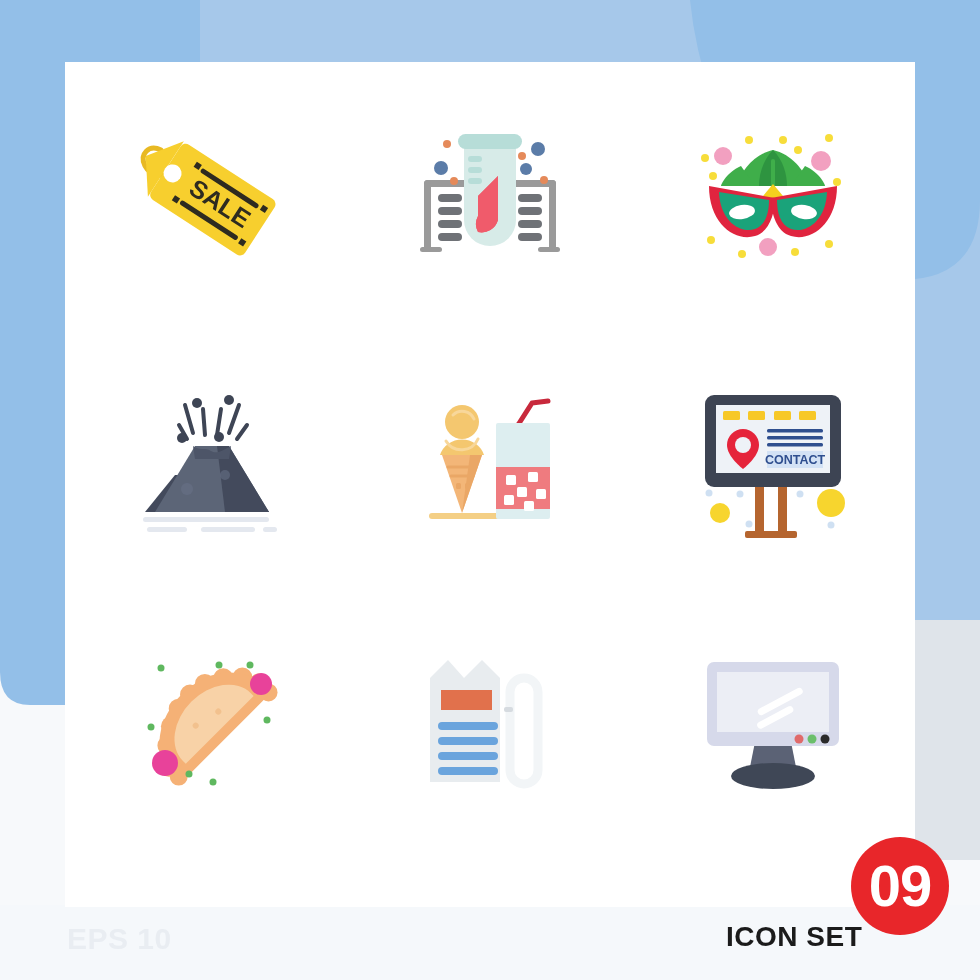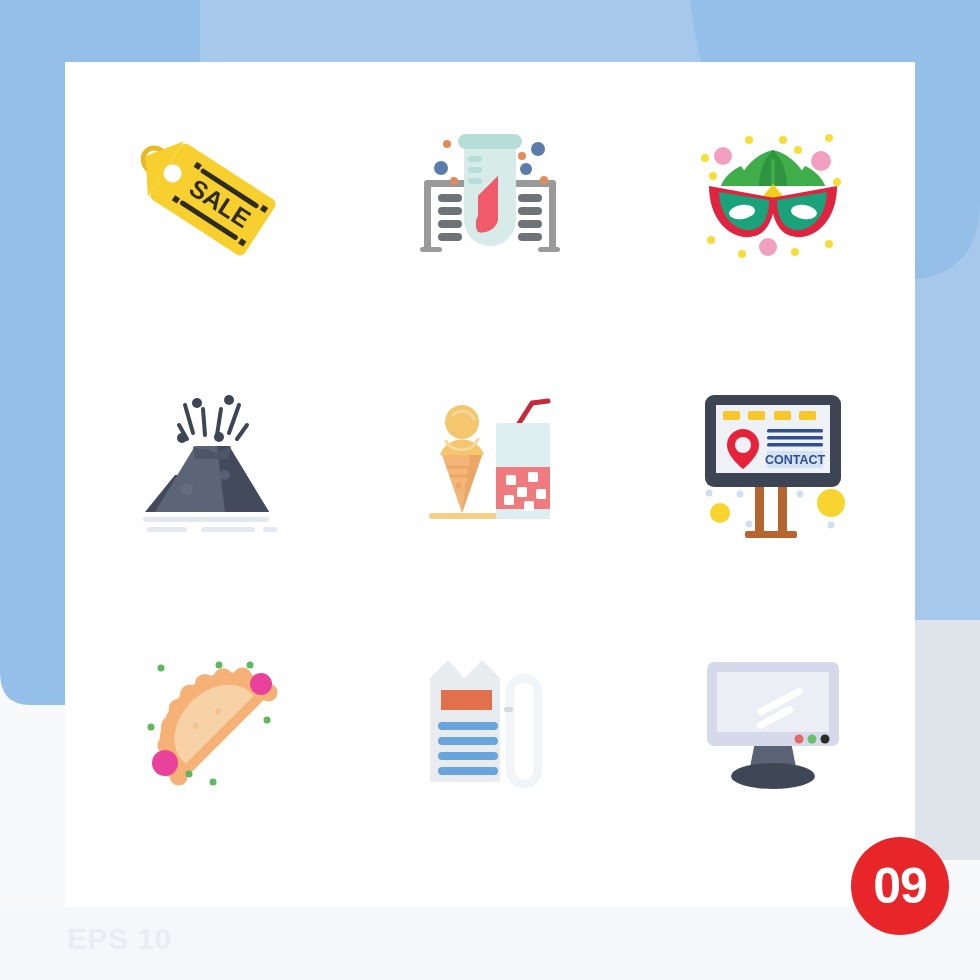--- a/index.html
+++ b/index.html
@@ -71,21 +71,21 @@
     width: 98px;
     height: 98px;
     border-radius: 50%;
     background: #e8262a;
     display: flex;
     align-items: center;
     justify-content: center;
   }
   .badge-num {
     color: #ffffff;
-    font-size: 50px;
+    font-size: 58px;
     font-weight: bold;
     line-height: 1;
     letter-spacing: -1px;
   }
 </style>
 </head>
 <body>
 
 <div id="stage">
 
@@ -373,17 +373,18 @@
           <circle cx="116" cy="109" r="4.5" fill="#e06a6a"></circle>
           <circle cx="129" cy="109" r="4.5" fill="#6bbf6b"></circle>
           <circle cx="142" cy="109" r="4.5" fill="#2b2b2b"></circle>
         </g>
       </svg>
     </div>
 
   </div>
 
   <div class="eps">EPS 10</div>
+  <div class="iconset">ICON SET</div>
   <div class="badge">
     <span class="badge-num">09</span>
   </div>
 
 </div>
 
 </body></html>

